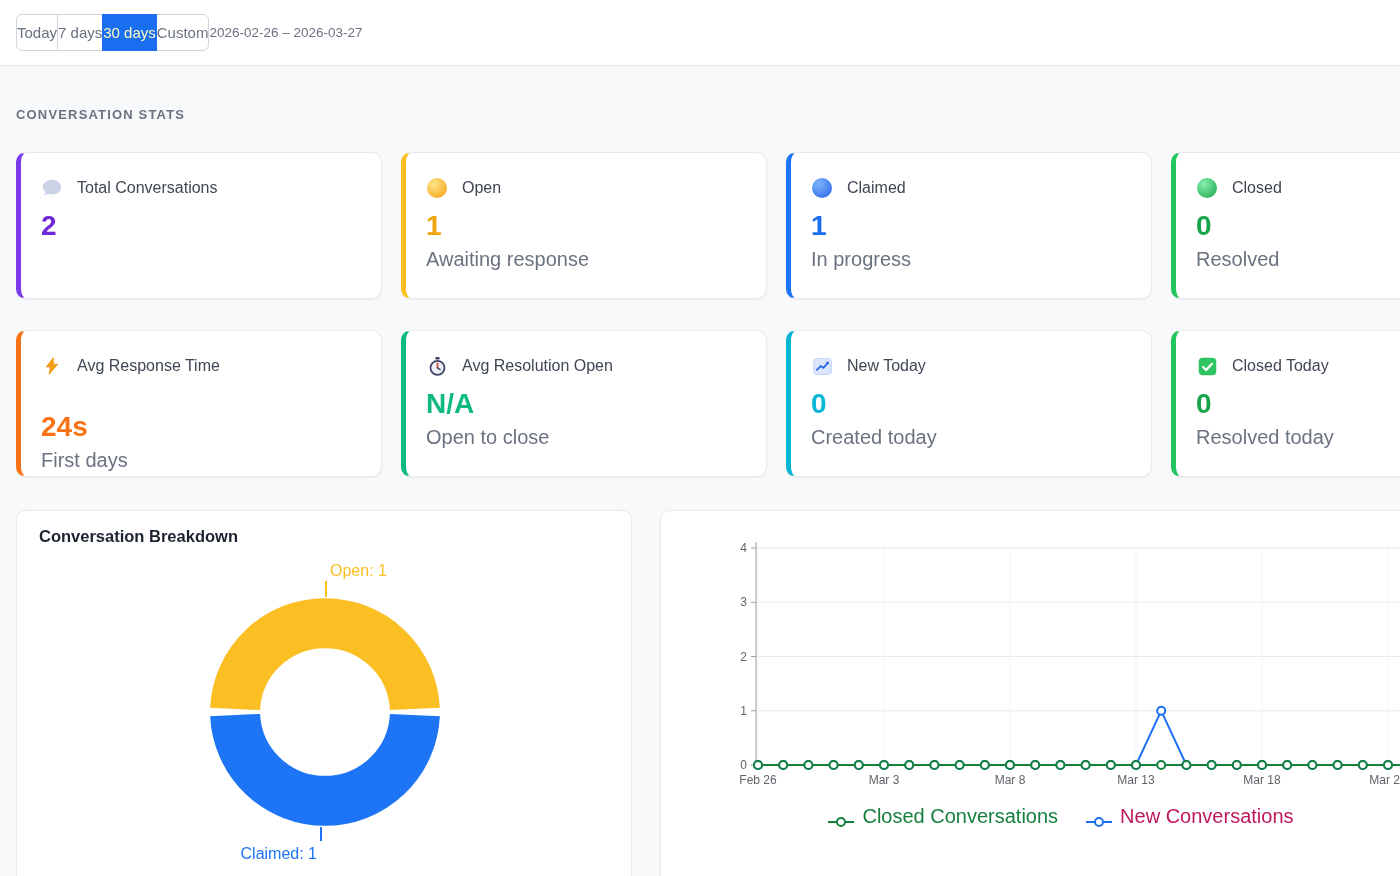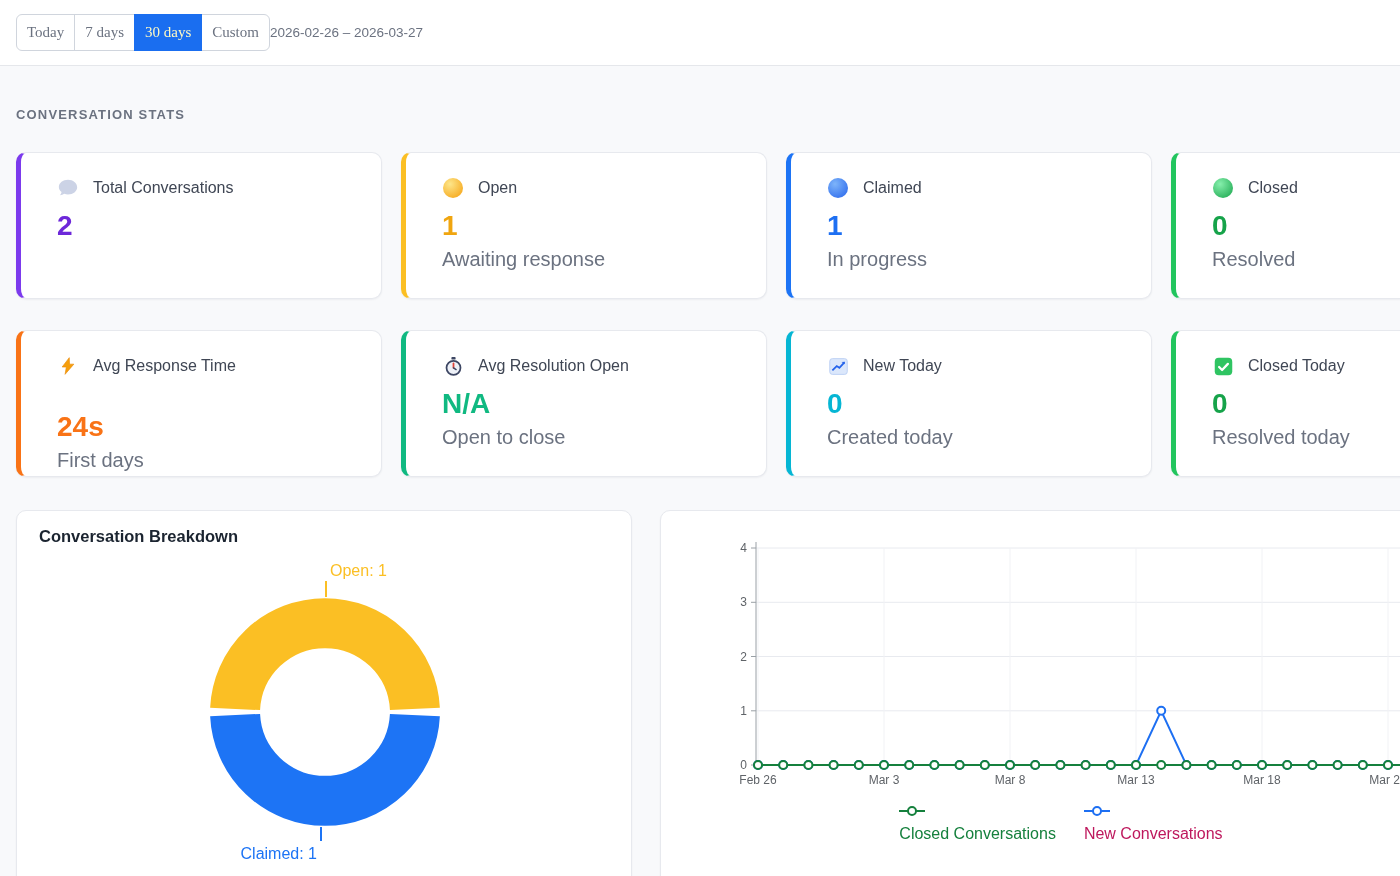--- a/index.html
+++ b/index.html
@@ -10,43 +10,43 @@
   }
   .page { width:1400px; height:876px; overflow:hidden; position:relative; }
 
   
   .topbar {
     height:66px; background:#ffffff; border-bottom:1px solid #e5e7eb;
     display:flex; align-items:center; padding:0 16px;
   }
   .segmented { display:flex; }
   .segmented button {
-    font-family:Liberation Serif, serif; font-size:15px; color:#6b7280; background:#fff;
-    border:1px solid #d0d5dd; padding:9px 10px; margin-left:-1px; cursor:pointer;
+    font-family:Liberation Sans, sans-serif; font-size:15px; color:#6b7280; background:#fff;
+    border:1px solid #d0d5dd; padding:9px 0; margin-left:-1px; cursor:pointer;
     position:relative;
   }
   .segmented button:first-child { border-radius:6px 0 0 6px; margin-left:0; }
   .segmented button:last-child { border-radius:0 6px 6px 0; }
   .segmented button.active { color:#fef9c3; z-index:1; }
   .date-range { margin-left:0; font-size:13.5px; color:#6b7280; }
 
   
   .section-title {
     margin:41px 0 30px 16px; font-size:13px; font-weight:700;
     letter-spacing:.09em; color:#6b7280;
   }
 
   
   .cards-grid {
     display:grid; grid-template-columns:repeat(4,366px);
     gap:31px 19px; padding:0 16px;
   }
   .stat-card {
     background:#fff; border:1px solid #e7e9ee; border-left:5px solid #999;
-    border-radius:10px; padding:24px 36px 16px; height:147px;
+    border-radius:10px; padding:24px 20px 16px; height:147px;
     box-shadow:0 1px 2px rgba(16,24,40,.05);
   }
   .card-head { display:flex; align-items:center; gap:14px; }
   .card-head .icon { width:22px; height:22px; display:inline-flex; align-items:center; justify-content:center; }
   .card-title { font-size:16px; font-weight:500; color:#3f4654; }
   .card-value { margin-top:12px; font-size:28px; font-weight:700; line-height:1.1; }
   .card-sub { margin-top:6px; font-size:20px; color:#6b7280; }
   .dot { width:20px; height:20px; border-radius:50%; display:inline-block; }
   .dot-yellow { background:radial-gradient(circle at 35% 30%, #fde68a, #f59e0b); }
   .dot-blue   { background:radial-gradient(circle at 35% 30%, #7db4fa, #2563eb); }
@@ -60,21 +60,21 @@
     box-shadow:0 1px 2px rgba(16,24,40,.05);
   }
   .panel-title { font-size:16.5px; font-weight:700; color:#1b2430; margin-bottom:8px; }
   .panel-breakdown { width:616px; }
   .panel-trends { width:762px; }
   .panel-breakdown svg.chart { display:block; margin:0 -22px; }
   .panel-trends svg.chart { display:block; }
   .dlabel { font-size:16px; font-weight:500; }
   .tick { font-size:12px; fill:#5f6368; }
   .legend { display:flex; justify-content:center; gap:28px; margin-top:16px; margin-left:40px; }
-  .legend-item { display:flex; align-items:flex-start; gap:8px; font-size:16px; cursor:pointer;flex-direction:column; }
+  .legend-item { display:flex; align-items:flex-end; gap:8px; font-size:20px; cursor:pointer; }
 </style>
 </head>
 <body>
 
 <div class="page">
 
   <header class="topbar">
     <div class="segmented">
       <button>Today</button>
       <button>7 days</button>

